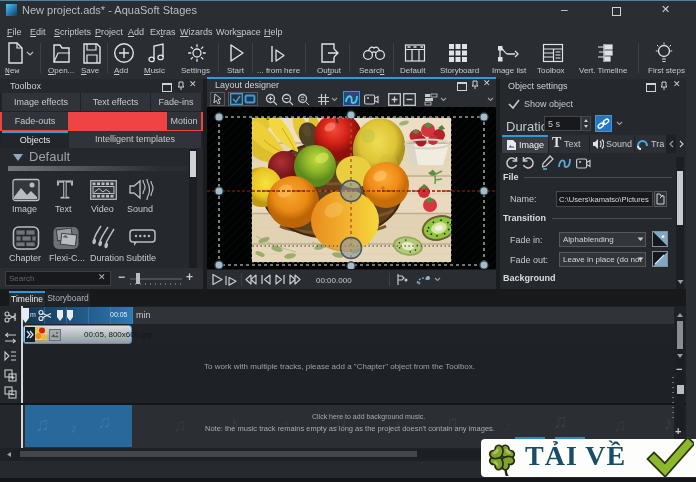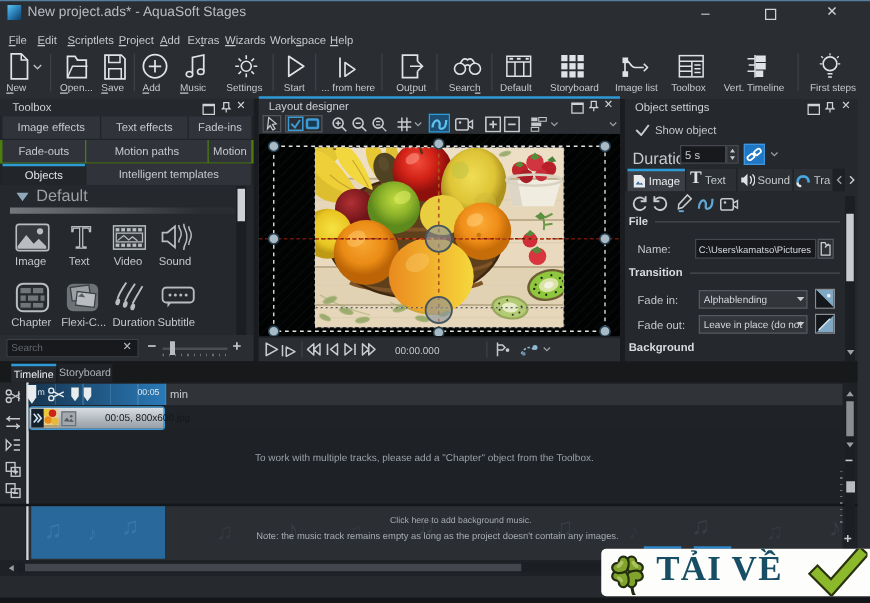--- a/index.html
+++ b/index.html
@@ -42,21 +42,21 @@
     <div class="vsep" style="left:393px;top:4px;height:30px;"></div>
     <div class="vsep" style="left:638px;top:4px;height:30px;"></div>
     
     <svg class="icon" style="left:6px;top:3px;" width="18" height="22" viewBox="0 0 18 22">
         <path d="M3 1h8l5 5v15H3z" fill="none" stroke="#dfe3e7" stroke-width="1.4"></path>
         <path d="M11 1v5h5" fill="none" stroke="#dfe3e7" stroke-width="1.2"></path>
       </svg>
     <path></path><svg class="icon" style="left:26px;top:12px;" width="8" height="6">
         <path d="M1 1l3 3 3-3" fill="none" stroke="#b8bcc0" stroke-width="1.2"></path>
       </svg>
-    <div class="txt" style="left:5px;top:27px;font-size:8px;"><span class="u">N</span>ew</div>
+    <div class="txt" style="left:5px;top:27px;font-size:8px;font-family:Liberation Mono, monospace;"><span class="u">N</span>ew</div>
     
     <svg class="icon" style="left:52px;top:3px;" width="19" height="22" viewBox="0 0 19 22">
         <path d="M2 3h6l2 3h7v14H2z" fill="none" stroke="#dfe3e7" stroke-width="1.4"></path>
         <path d="M2 20l4-9h12" fill="none" stroke="#dfe3e7" stroke-width="1.2"></path>
       </svg>
     <div class="txt" style="left:48px;top:27px;font-size:8px;"><span class="u">O</span>pen...</div>
     
     <svg class="icon" style="left:82px;top:3px;" width="19" height="22" viewBox="0 0 19 22">
         <path d="M2 2h13l3 3v16H2z" fill="none" stroke="#dfe3e7" stroke-width="1.4"></path>
         <path d="M5 2v6h9V2M5 21v-8h10v8" fill="none" stroke="#dfe3e7" stroke-width="1.2"></path>
@@ -179,23 +179,22 @@
     <svg class="icon" style="left:177px;top:2px;" width="8" height="10">
         <path d="M2 1h4v4l1 1H1l1-1zM4 6v3" stroke="#cfd3d6" stroke-width="1" fill="none"></path>
       </svg>
     <div class="txt" style="left:189px;top:0px;font-size:9px;color:#cfd3d6;">✕</div>
 
     <div class="abs" style="left:0;top:14px;width:203px;height:19px;background:#202327;">
       <div class="abs" style="left:2px;top:0;width:78px;height:18px;background:#30343a;color:#c6cacd;font-size:9px;text-align:center;line-height:18px;">Image effects</div>
       <div class="abs" style="left:81px;top:0;width:69px;height:18px;background:#30343a;color:#c6cacd;font-size:9px;text-align:center;line-height:18px;">Text effects</div>
       <div class="abs" style="left:151px;top:0;width:50px;height:18px;background:#30343a;color:#c6cacd;font-size:9px;text-align:center;line-height:18px;">Fade-ins</div>
     </div>
-    <div class="abs" style="left:0;top:33px;width:203px;height:19px;background:#4d7c0f;">
+    <div class="abs" style="left:0;top:33px;width:203px;height:19px;background:#ef4444;">
       <div class="abs" style="left:2px;top:0;width:66px;height:18px;background:#30343a;color:#c6cacd;font-size:9px;text-align:center;line-height:18px;">Fade-outs</div>
-      <div class="abs" style="left:69px;top:0;width:97px;height:18px;background:#30343a;color:#c6cacd;font-size:9px;text-align:center;line-height:18px;">Motion paths</div>
       <div class="abs" style="left:167px;top:0;width:34px;height:18px;background:#30343a;color:#c6cacd;font-size:9px;text-align:center;line-height:18px;">Motion</div>
     </div>
     <div class="abs" style="left:0;top:52px;width:203px;height:17px;background:#202327;">
       <div class="abs" style="left:2px;top:0;width:66px;height:17px;background:#22252a;border-top:2px solid #2e9bd6;box-sizing:border-box;color:#e4e8ec;font-size:9px;text-align:center;line-height:15px;">Objects</div>
       <div class="abs" style="left:69px;top:0;width:132px;height:17px;background:#30343a;color:#c6cacd;font-size:9px;text-align:center;line-height:17px;">Intelligent templates</div>
     </div>
 
     <svg class="icon" style="left:13px;top:75px;" width="10" height="7">
         <path d="M0 0h10l-5 7z" fill="#8fa8bb"></path>
       </svg>

